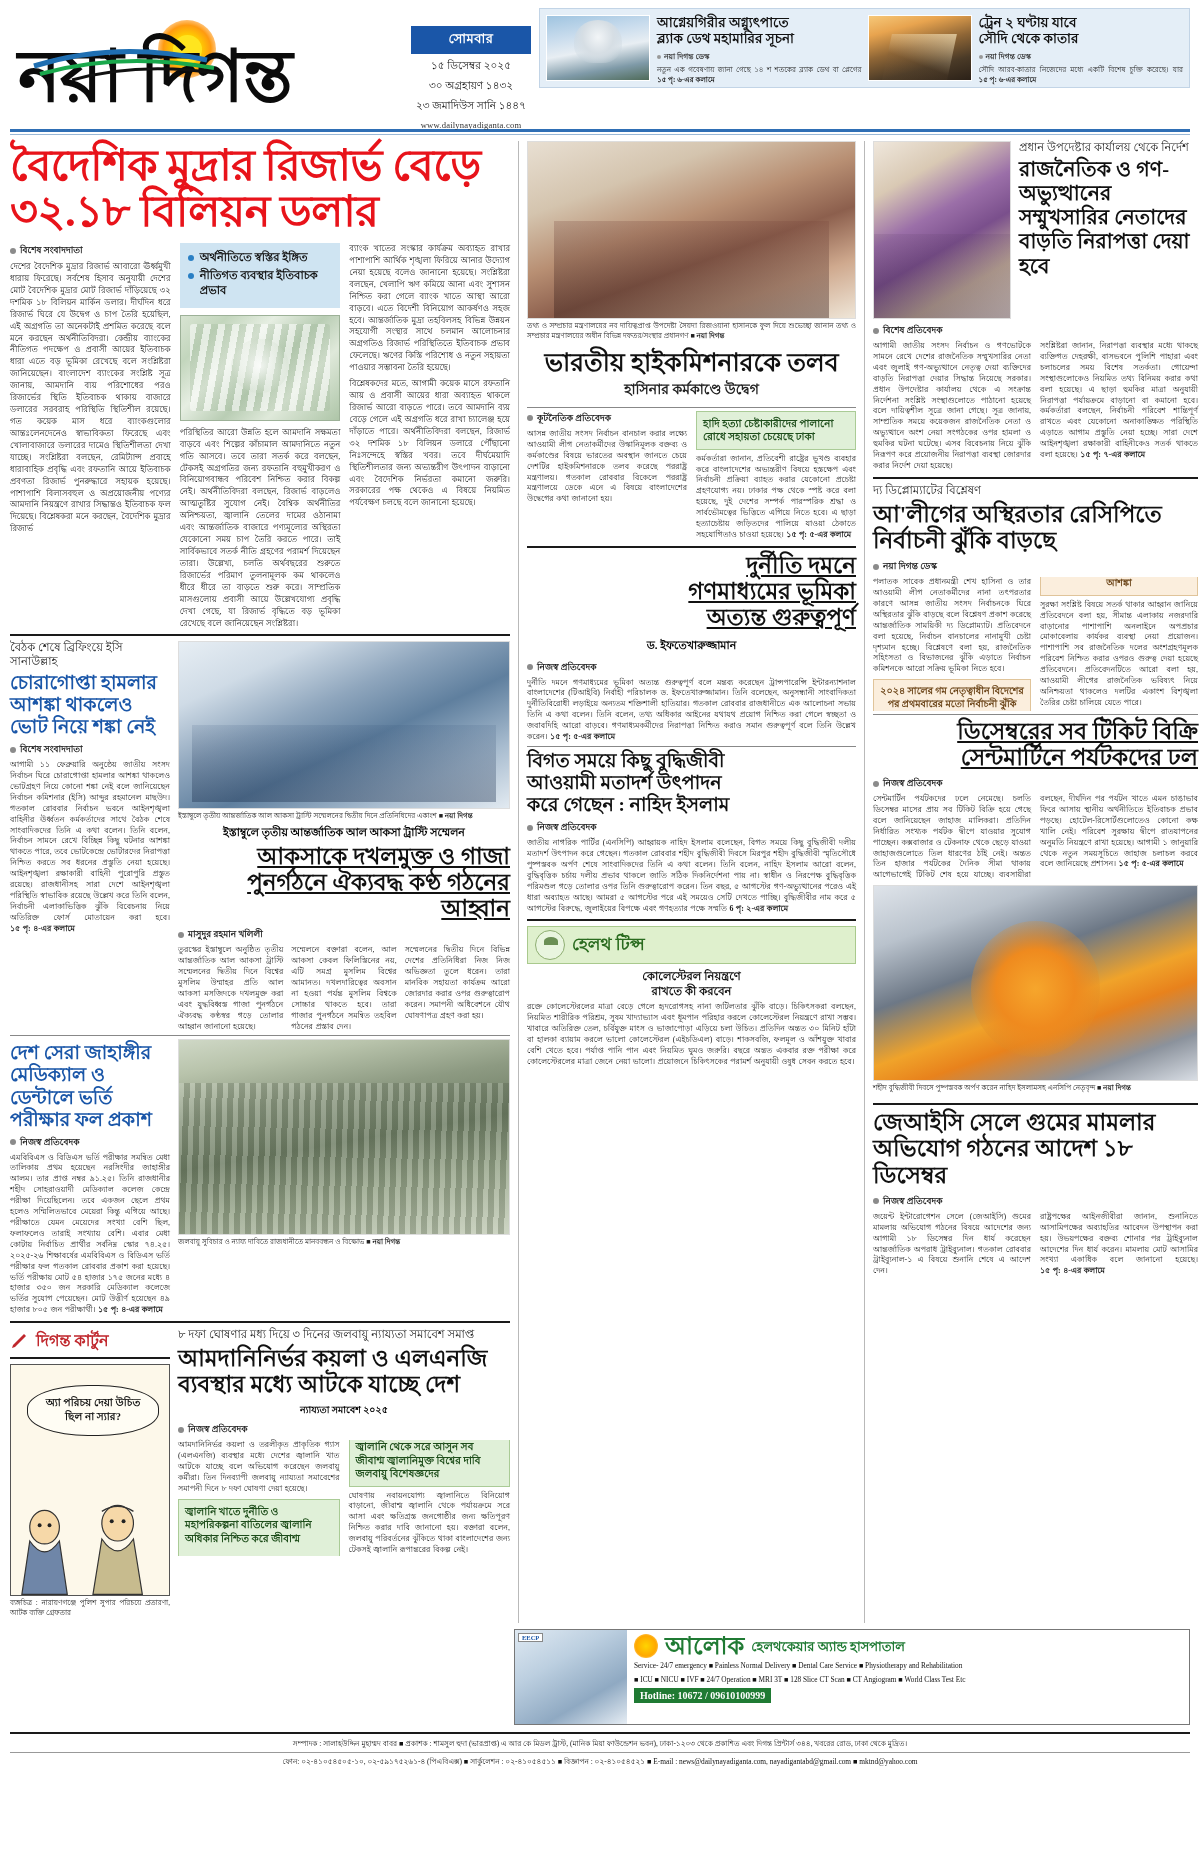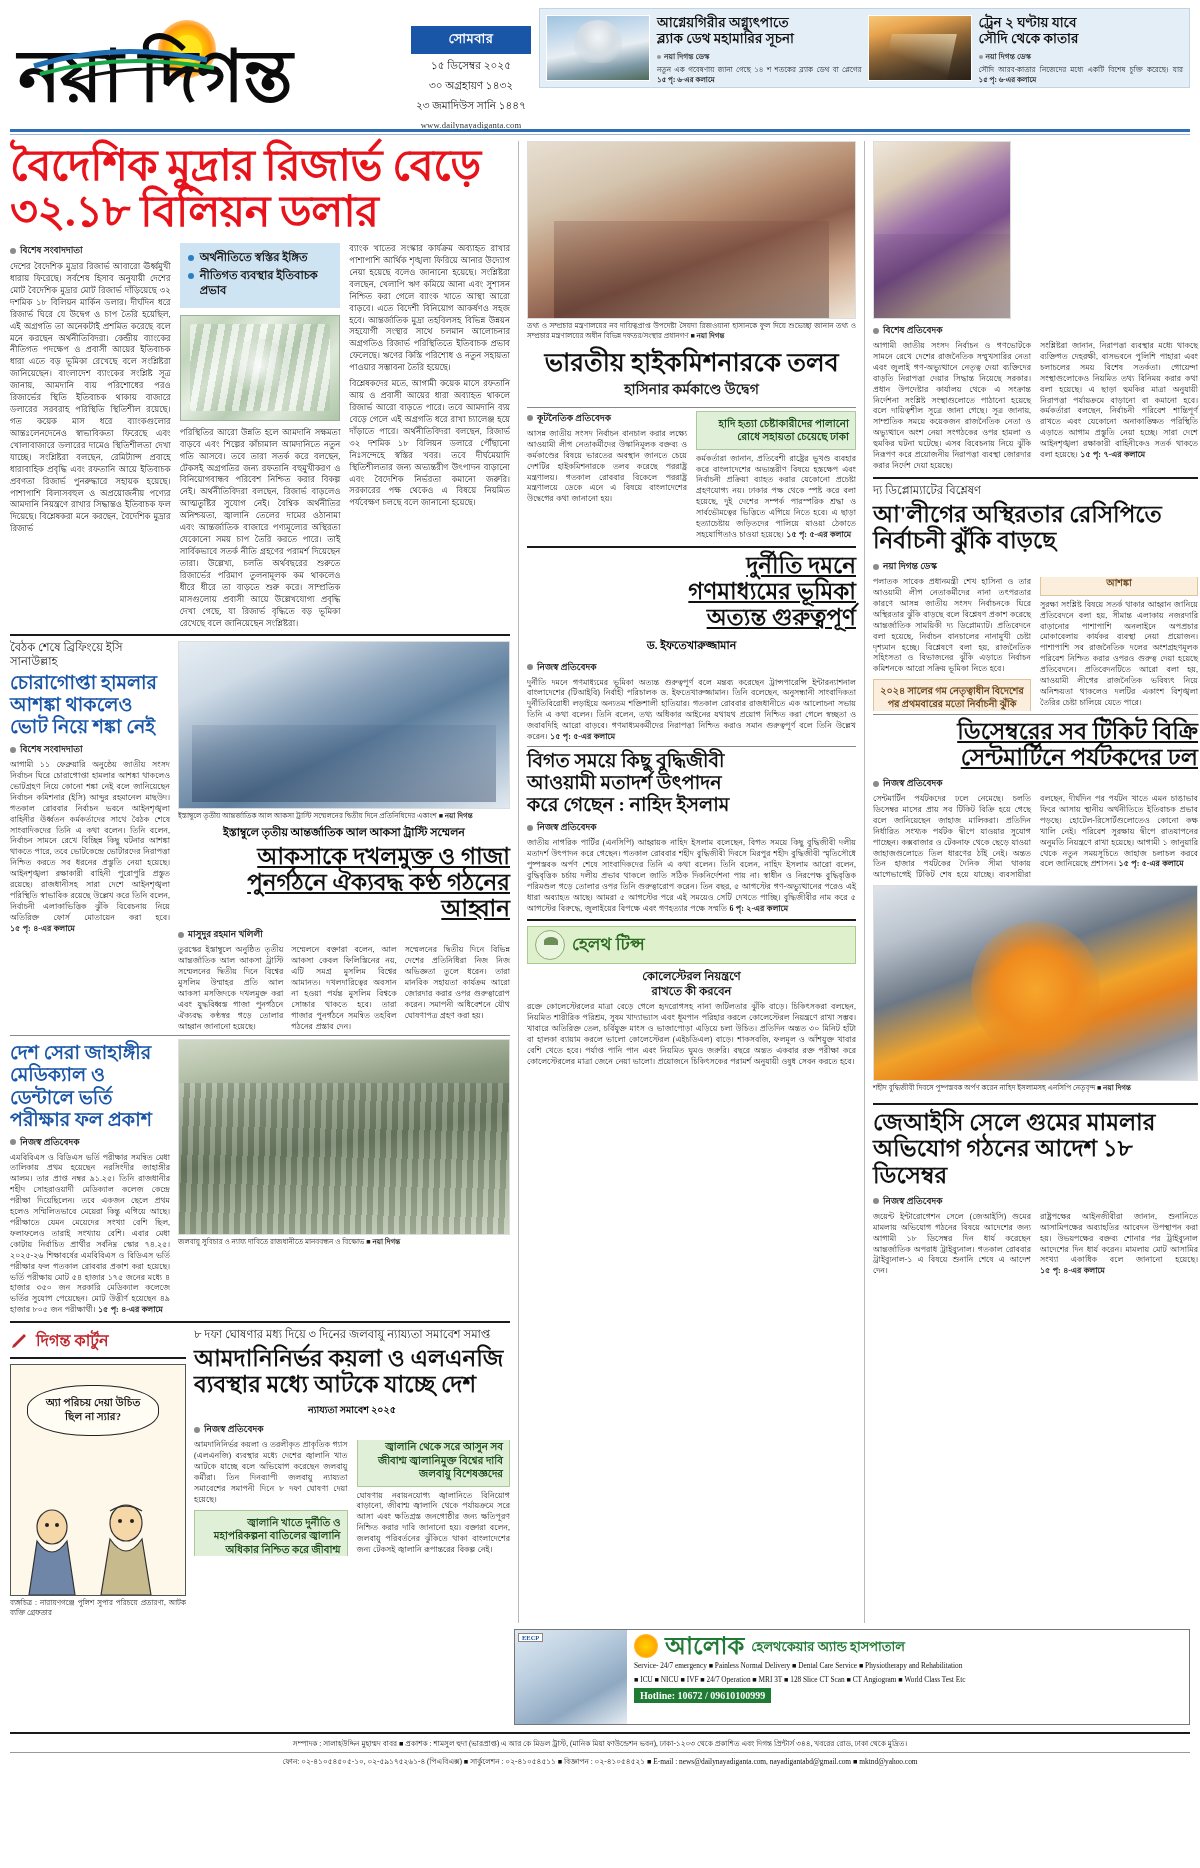--- a/index.html
+++ b/index.html
@@ -194,21 +194,21 @@
   }
   .mid-sub {
     font-size: 14px; font-weight: bold; color: #222;
     text-align: center; margin-bottom: 5px;
   }
 
   .green-box {
     background: #e0f0d8; border: 1px solid #aacb96;
     padding: 5px 6px; margin: 4px 0;
     font-size: 10.3px; font-weight: bold; line-height: 1.3;
-    color: #1d4d1a; text-align: right;
+    color: #1d4d1a; text-align: left;
   }
   .tan-box {
     background: #fbeedd; border: 1px solid #e0c49a;
     padding: 5px 6px; margin: 4px 0;
     font-size: 9.6px; font-weight: bold; line-height: 1.32;
     color: #6b4418; text-align: center;
   }
 
   
   .kicker { font-size: 11.5px; color: #222; line-height: 1.2; margin-bottom: 2px; }
@@ -498,21 +498,21 @@
           <div class="photo photo-crowd"></div>
           <div class="caption">
             <span>জলবায়ু সুবিচার ও ন্যায্য দাবিতে রাজধানীতে মানববন্ধন ও বিক্ষোভ</span> ■ <span class="src">নয়া দিগন্ত</span>
           </div>
         </div>
       </div>
 
       <div class="rule-thick"></div>
 
       <div class="flexrow">
-        <div style="width:176px;flex:none;">
+        <div style="width:160px;flex:none;">
           <div class="cartoon-hdr">
             <svg width="20" height="16" viewBox="0 0 20 16">
               <path d="M2 14 L5 13 L16 2 L14 0 L3 11 Z" fill="#c0272d"></path>
             </svg>
             <span class="t">দিগন্ত কার্টুন</span>
           </div>
           <div class="cartoon-box">
             <div class="bubble">অ্যা পরিচয় দেয়া উচিত ছিল না স্যার?</div>
             <svg class="toon-figs" viewBox="0 0 160 112">
               <ellipse cx="34" cy="44" rx="15" ry="17" fill="#f6d8a8" stroke="#333" stroke-width="1.2"></ellipse>
@@ -624,20 +624,24 @@
         <div class="body-text sm">রক্তে কোলেস্টেরলের মাত্রা বেড়ে গেলে হৃদরোগসহ নানা জটিলতার ঝুঁকি বাড়ে। চিকিৎসকরা বলছেন, নিয়মিত শারীরিক পরিশ্রম, সুষম খাদ্যাভ্যাস এবং ধূমপান পরিহার করলে কোলেস্টেরল নিয়ন্ত্রণে রাখা সম্ভব। খাবারে অতিরিক্ত তেল, চর্বিযুক্ত মাংস ও ভাজাপোড়া এড়িয়ে চলা উচিত। প্রতিদিন অন্তত ৩০ মিনিট হাঁটা বা হালকা ব্যায়াম করলে ভালো কোলেস্টেরল (এইচডিএল) বাড়ে। শাকসবজি, ফলমূল ও আঁশযুক্ত খাবার বেশি খেতে হবে। পর্যাপ্ত পানি পান এবং নিয়মিত ঘুমও জরুরি। বছরে অন্তত একবার রক্ত পরীক্ষা করে কোলেস্টেরলের মাত্রা জেনে নেয়া ভালো। প্রয়োজনে চিকিৎসকের পরামর্শ অনুযায়ী ওষুধ সেবন করতে হবে।</div>
       </div>
     </div>
 
     <div class="col-right vline" style="padding-left:8px;">
 
       <div class="flexrow">
         <div style="width:138px;flex:none;">
           <div class="photo photo-b"></div>
         </div>
+        <div style="flex:1;">
+          <div class="kicker">প্রধান উপদেষ্টার কার্যালয় থেকে নির্দেশ</div>
+          <div class="right-head">রাজনৈতিক ও গণ-অভ্যুত্থানের সম্মুখসারির নেতাদের বাড়তি নিরাপত্তা দেয়া হবে</div>
+        </div>
       </div>
 
       <div class="byline mt4">
         <span class="dot"></span>
         <span>বিশেষ প্রতিবেদক</span>
       </div>
       <div class="two-col">
         <div class="body-text sm">আগামী জাতীয় সংসদ নির্বাচন ও গণভোটকে সামনে রেখে দেশের রাজনৈতিক সম্মুখসারির নেতা এবং জুলাই গণ-অভ্যুত্থানে নেতৃত্ব দেয়া ব্যক্তিদের বাড়তি নিরাপত্তা দেয়ার সিদ্ধান্ত নিয়েছে সরকার। প্রধান উপদেষ্টার কার্যালয় থেকে এ সংক্রান্ত নির্দেশনা সংশ্লিষ্ট সংস্থাগুলোতে পাঠানো হয়েছে বলে দায়িত্বশীল সূত্রে জানা গেছে। সূত্র জানায়, সাম্প্রতিক সময়ে কয়েকজন রাজনৈতিক নেতা ও অভ্যুত্থানে অংশ নেয়া সংগঠকের ওপর হামলা ও হুমকির ঘটনা ঘটেছে। এসব বিবেচনায় নিয়ে ঝুঁকি নিরূপণ করে প্রয়োজনীয় নিরাপত্তা ব্যবস্থা জোরদার করার নির্দেশ দেয়া হয়েছে।</div>
         <div class="body-text sm mt4">
           <span>সংশ্লিষ্টরা জানান, নিরাপত্তা ব্যবস্থার মধ্যে থাকছে ব্যক্তিগত দেহরক্ষী, বাসভবনে পুলিশি পাহারা এবং চলাচলের সময় বিশেষ সতর্কতা। গোয়েন্দা সংস্থাগুলোকেও নিয়মিত তথ্য বিনিময় করার কথা বলা হয়েছে। এ ছাড়া হুমকির মাত্রা অনুযায়ী নিরাপত্তা পর্যায়ক্রমে বাড়ানো বা কমানো হবে। কর্মকর্তারা বলছেন, নির্বাচনী পরিবেশ শান্তিপূর্ণ রাখতে এবং যেকোনো অনাকাঙ্ক্ষিত পরিস্থিতি এড়াতে আগাম প্রস্তুতি নেয়া হচ্ছে। সারা দেশে আইনশৃঙ্খলা রক্ষাকারী বাহিনীকেও সতর্ক থাকতে বলা হয়েছে।</span>

